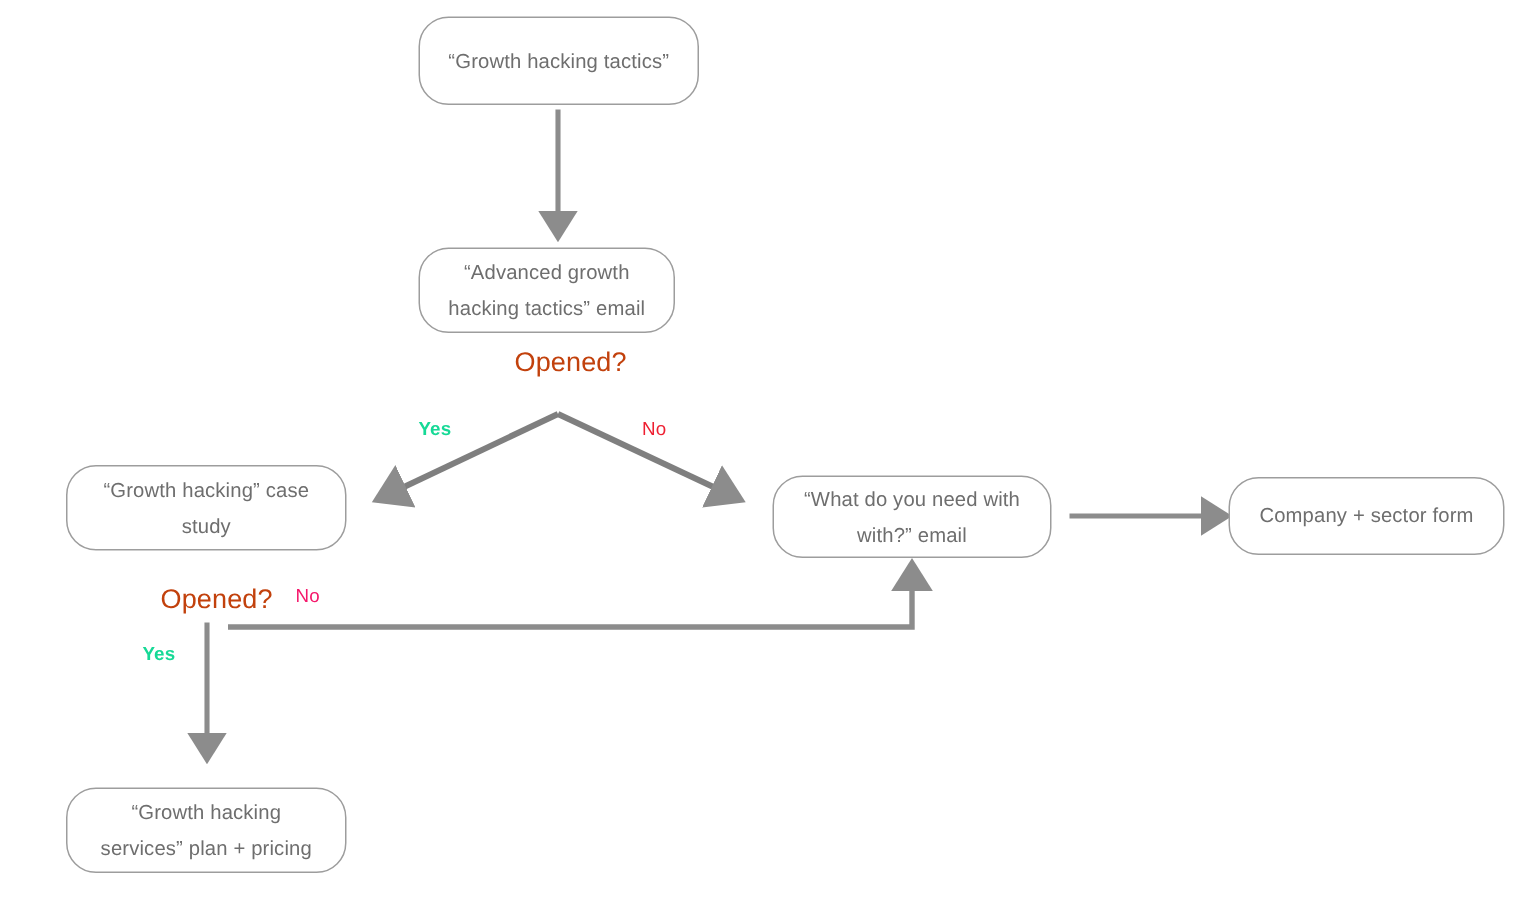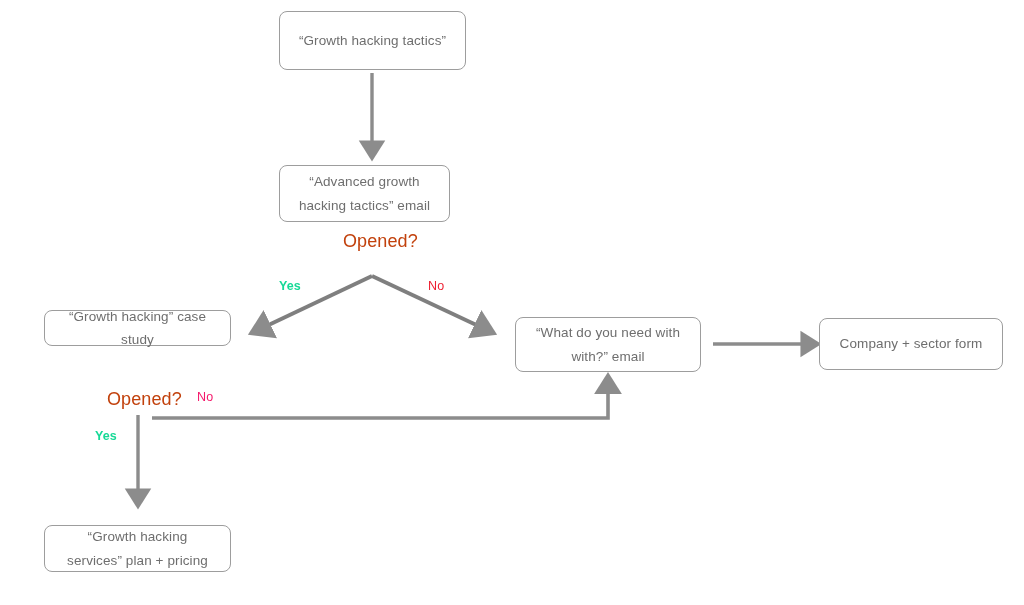--- a/index.html
+++ b/index.html
@@ -15,21 +15,21 @@
     position: relative;
     width: 1024px;
     height: 605px;
     background: #ffffff;
     overflow: hidden;
   }
   .node {
     position: absolute;
     box-sizing: border-box;
     border: 1.6px solid #9d9d9d;
-    border-radius: 8px;
+    border-radius: 20px;
     background: #ffffff;
     color: #6e6e6e;
     font-size: 13.5px;
     line-height: 1.72;
     text-align: center;
     display: flex;
     align-items: center;
     justify-content: center;
     padding: 4px 10px;
     letter-spacing: 0.1px;
@@ -99,21 +99,21 @@
       <span>hacking tactics” email</span>
     </span>
   </div>
 
   <div class="edge-label" style="left:343px; top:231px;">Opened?</div>
 
   <div class="edge-label yes" style="left:279px; top:279px; color:#16d996;">Yes</div>
 
   <div class="edge-label no" style="left:428px; top:279px; color:#ee1f31;">No</div>
 
-  <div class="node" style="left:44px; top:310px; width:187px; height:36px;">
+  <div class="node" style="left:44px; top:310px; width:187px; height:57px;">
     <span>
       <span>“Growth hacking” case</span>
       <span>study</span>
     </span>
   </div>
 
   <div class="node" style="left:515px; top:317px; width:186px; height:55px;">
     <span>
       <span>“What do you need with</span>
       <span>with?” email</span>
@@ -125,20 +125,20 @@
       <span>Company + sector form</span>
     </span>
   </div>
 
   <div class="edge-label" style="left:107px; top:389px;">Opened?</div>
 
   <div class="edge-label no" style="left:197px; top:390px; color:#f5186b;">No</div>
 
   <div class="edge-label yes" style="left:95px; top:429px; color:#16d996;">Yes</div>
 
-  <div class="node" style="left:44px; top:525px; width:187px; height:47px;">
+  <div class="node" style="left:44px; top:525px; width:187px; height:57px;">
     <span>
       <span>“Growth hacking</span>
       <span>services” plan + pricing</span>
     </span>
   </div>
 
 </div>
 
 </body></html>

